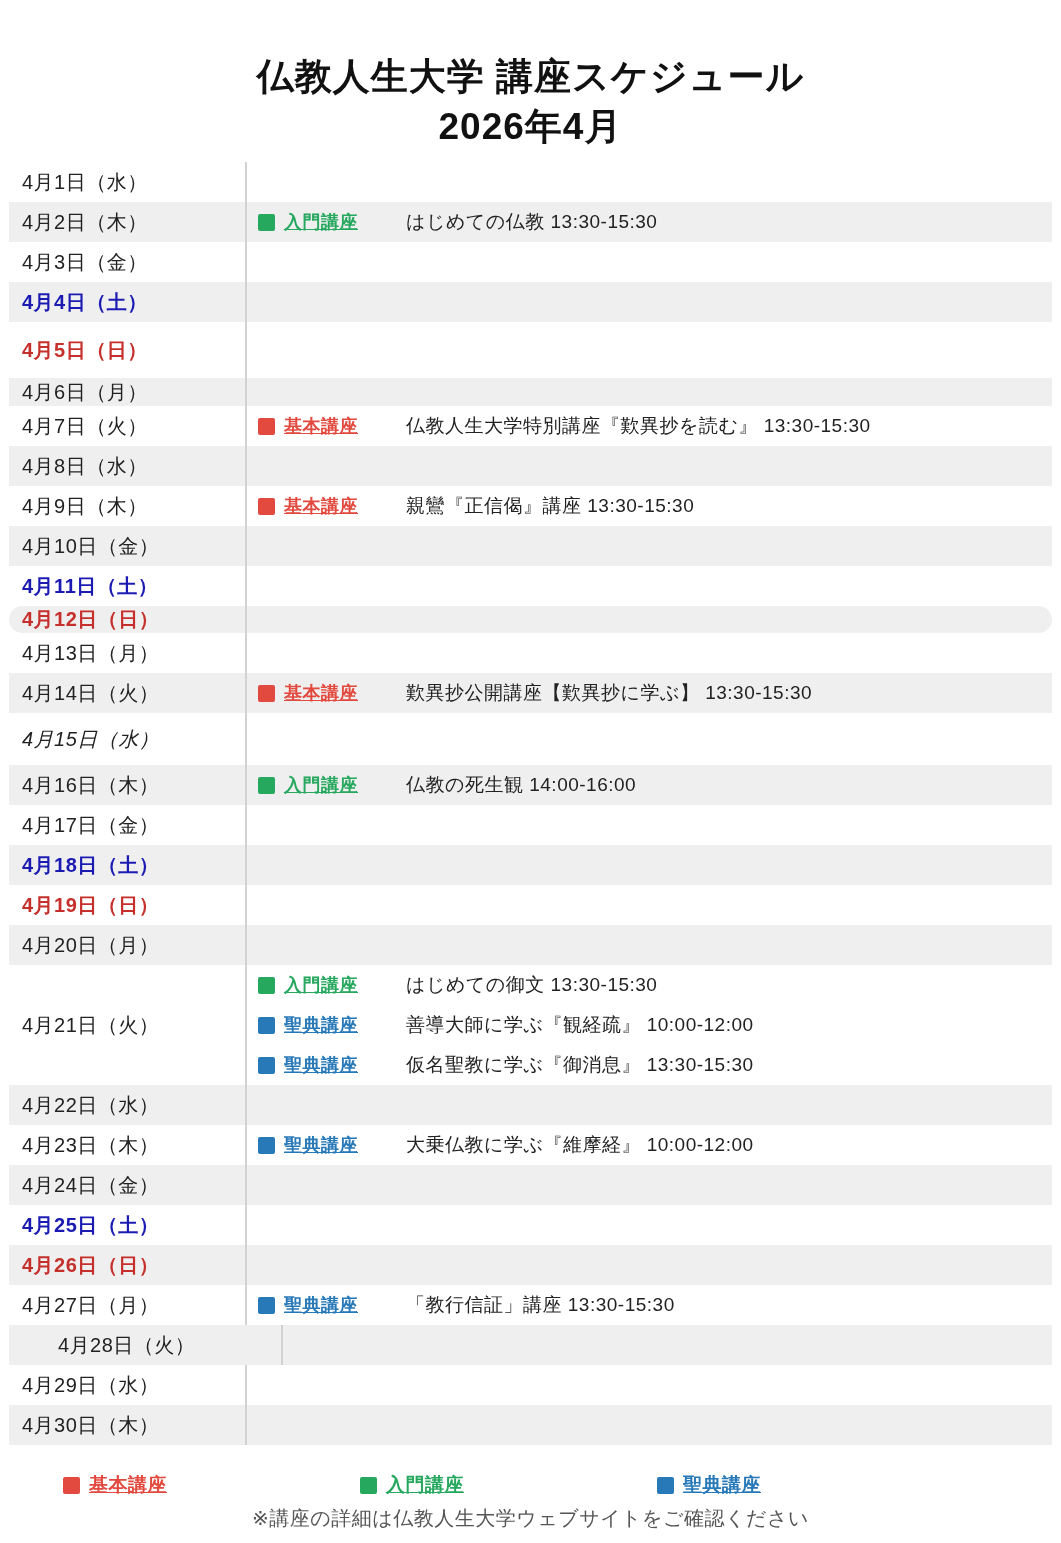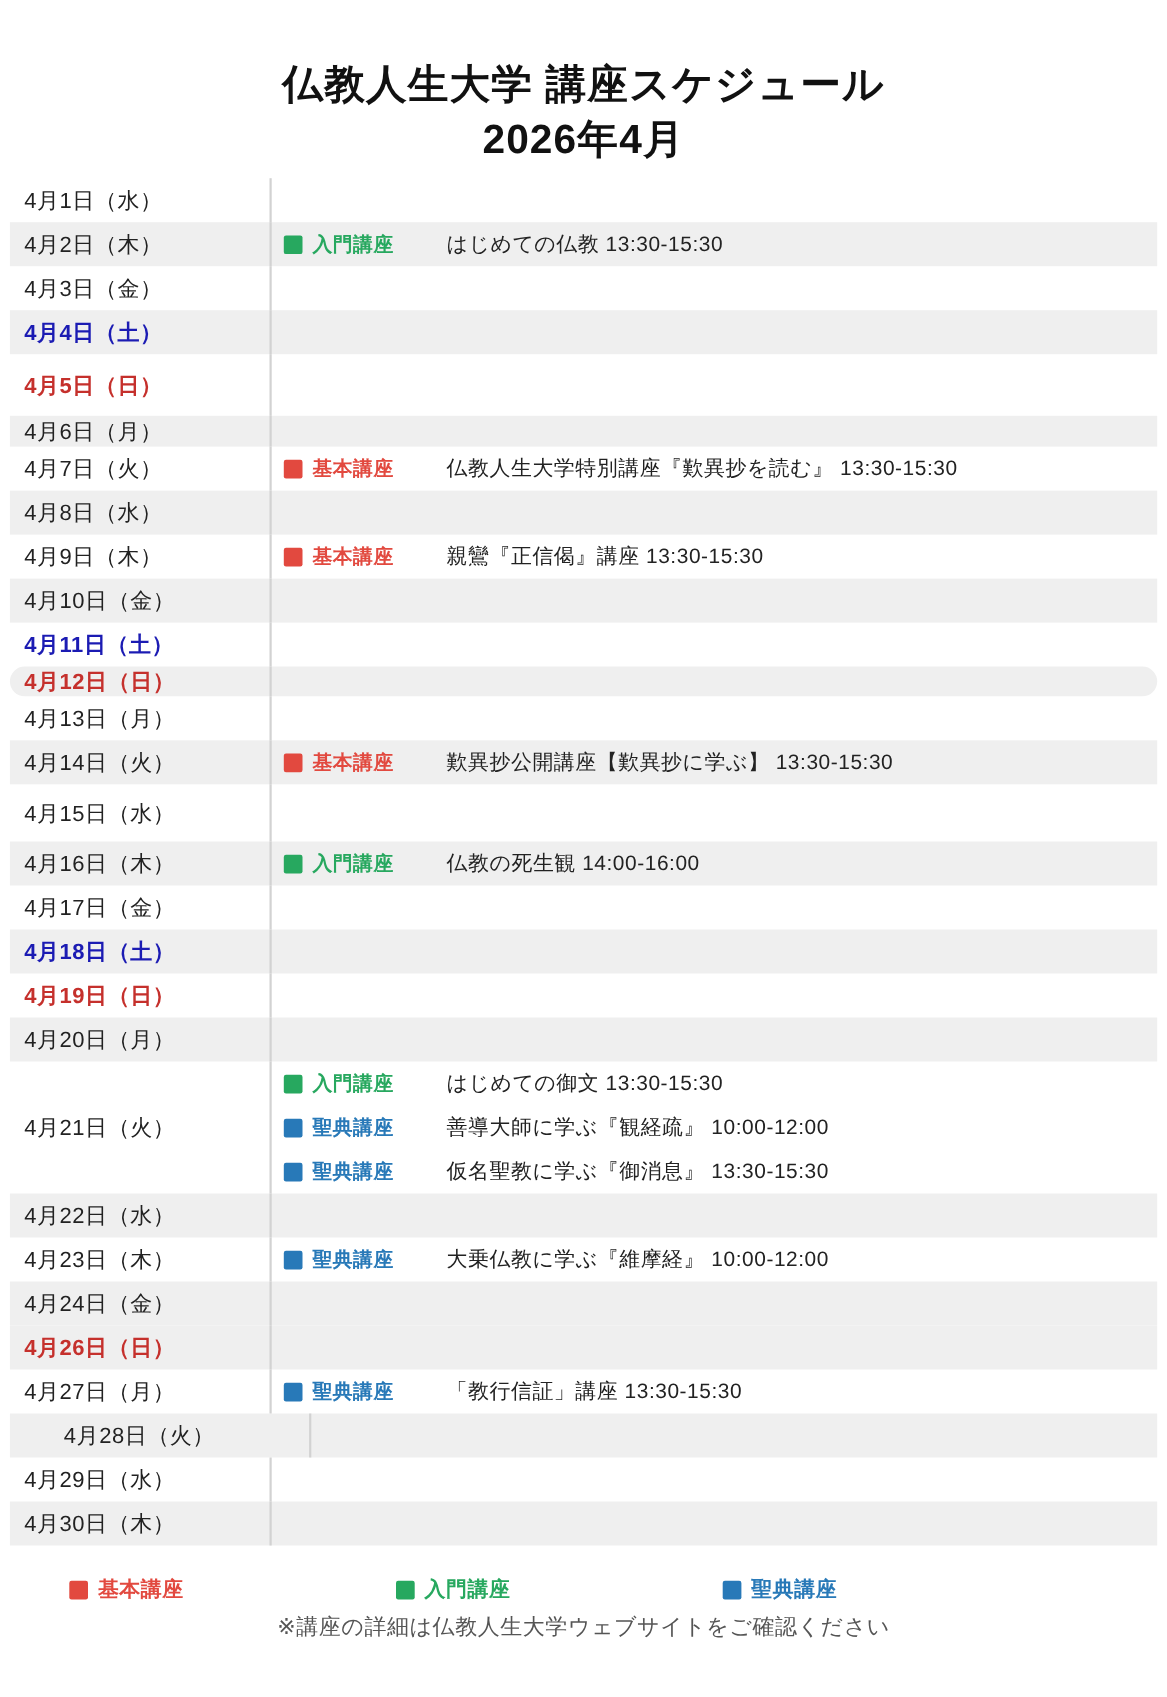--- a/index.html
+++ b/index.html
@@ -37,20 +37,21 @@
   .event-line { display: flex; align-items: center; height: 40px; }
   .cat-square {
     width: 17px; height: 17px; flex: 0 0 17px;
     border-radius: 2px; display: inline-block;
   }
   .cat-label {
     font-size: 18px; font-weight: 700;
     margin-left: 9px;
     width: 122px; flex: 0 0 122px;
     letter-spacing: 0.5px;
+    text-decoration: underline;
   }
   .event-title { font-size: 19px; color: #222; letter-spacing: 0.5px; }
 
   
   .legend { display: flex; padding-left: 63px; margin-top: 27px; align-items: center; }
   .legend-item { display: flex; align-items: center; width: 297px; }
   .legend-item .cat-label { width: auto; flex: 0 0 auto; font-size: 19px; }
 
   
   .footer-note {
@@ -141,21 +142,21 @@
       <div class="row shaded" style="height: 40px;">
         <div class="date-cell">4月14日（火）</div>
         <div class="events-cell">
           <div class="event-line">
             <span class="cat-square" style="background: rgb(226, 73, 63);"></span>
             <span class="cat-label" style="color: rgb(226, 73, 63);">基本講座</span>
             <span class="event-title">歎異抄公開講座【歎異抄に学ぶ】 13:30-15:30</span>
           </div>
         </div>
       </div>
-      <div class="row" style="height: 52px;">
+      <div class="row" style="height: 52px; font-style: italic;">
         <div class="date-cell">4月15日（水）</div>
         <div class="events-cell"></div>
       </div>
       <div class="row shaded" style="height: 40px;">
         <div class="date-cell">4月16日（木）</div>
         <div class="events-cell">
           <div class="event-line">
             <span class="cat-square" style="background: rgb(39, 168, 95);"></span>
             <span class="cat-label" style="color: rgb(39, 168, 95);">入門講座</span>
             <span class="event-title">仏教の死生観 14:00-16:00</span>
@@ -207,20 +208,24 @@
         <div class="events-cell">
           <div class="event-line">
             <span class="cat-square" style="background: rgb(40, 121, 184);"></span>
             <span class="cat-label" style="color: rgb(40, 121, 184);">聖典講座</span>
             <span class="event-title">大乗仏教に学ぶ『維摩経』 10:00-12:00</span>
           </div>
         </div>
       </div>
       <div class="row shaded" style="height: 40px;">
         <div class="date-cell">4月24日（金）</div>
+        <div class="events-cell"></div>
+      </div>
+      <div class="row" style="height: 40px;">
+        <div class="date-cell sat" style="color: rgb(27, 27, 179);">4月25日（土）</div>
         <div class="events-cell"></div>
       </div>
       <div class="row shaded" style="height: 40px;">
         <div class="date-cell sun" style="color: rgb(197, 48, 44);">4月26日（日）</div>
         <div class="events-cell"></div>
       </div>
       <div class="row" style="height: 40px;">
         <div class="date-cell">4月27日（月）</div>
         <div class="events-cell">
           <div class="event-line">

